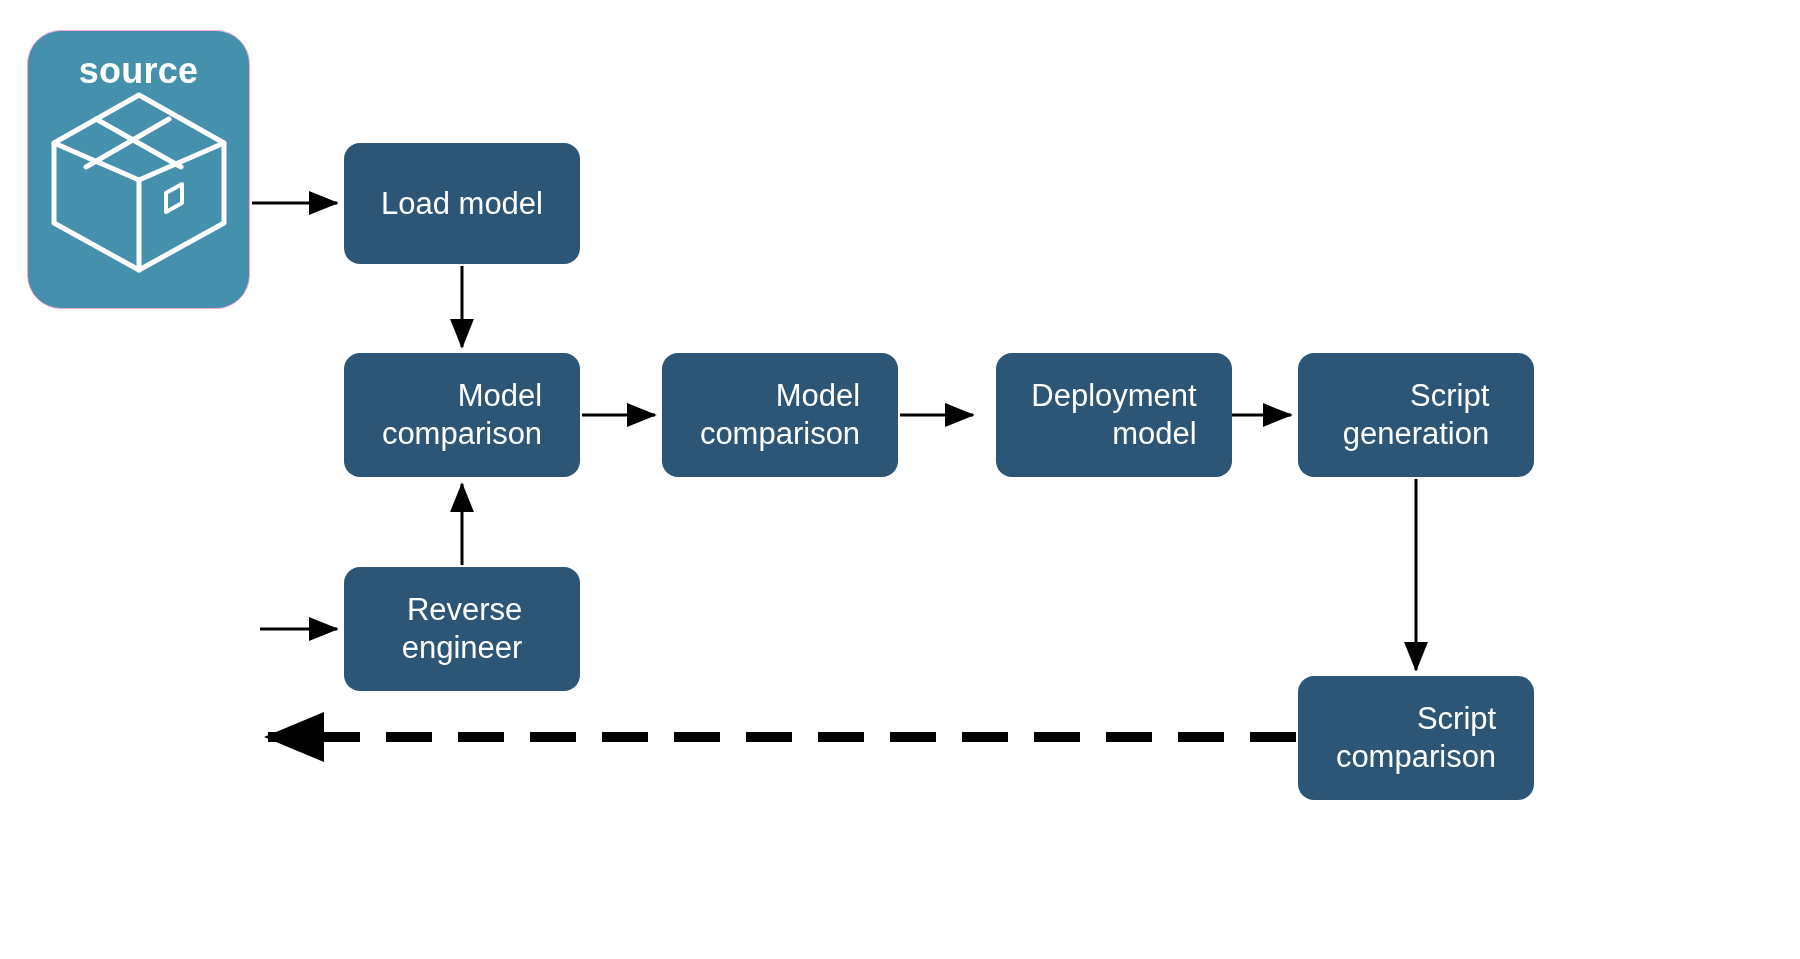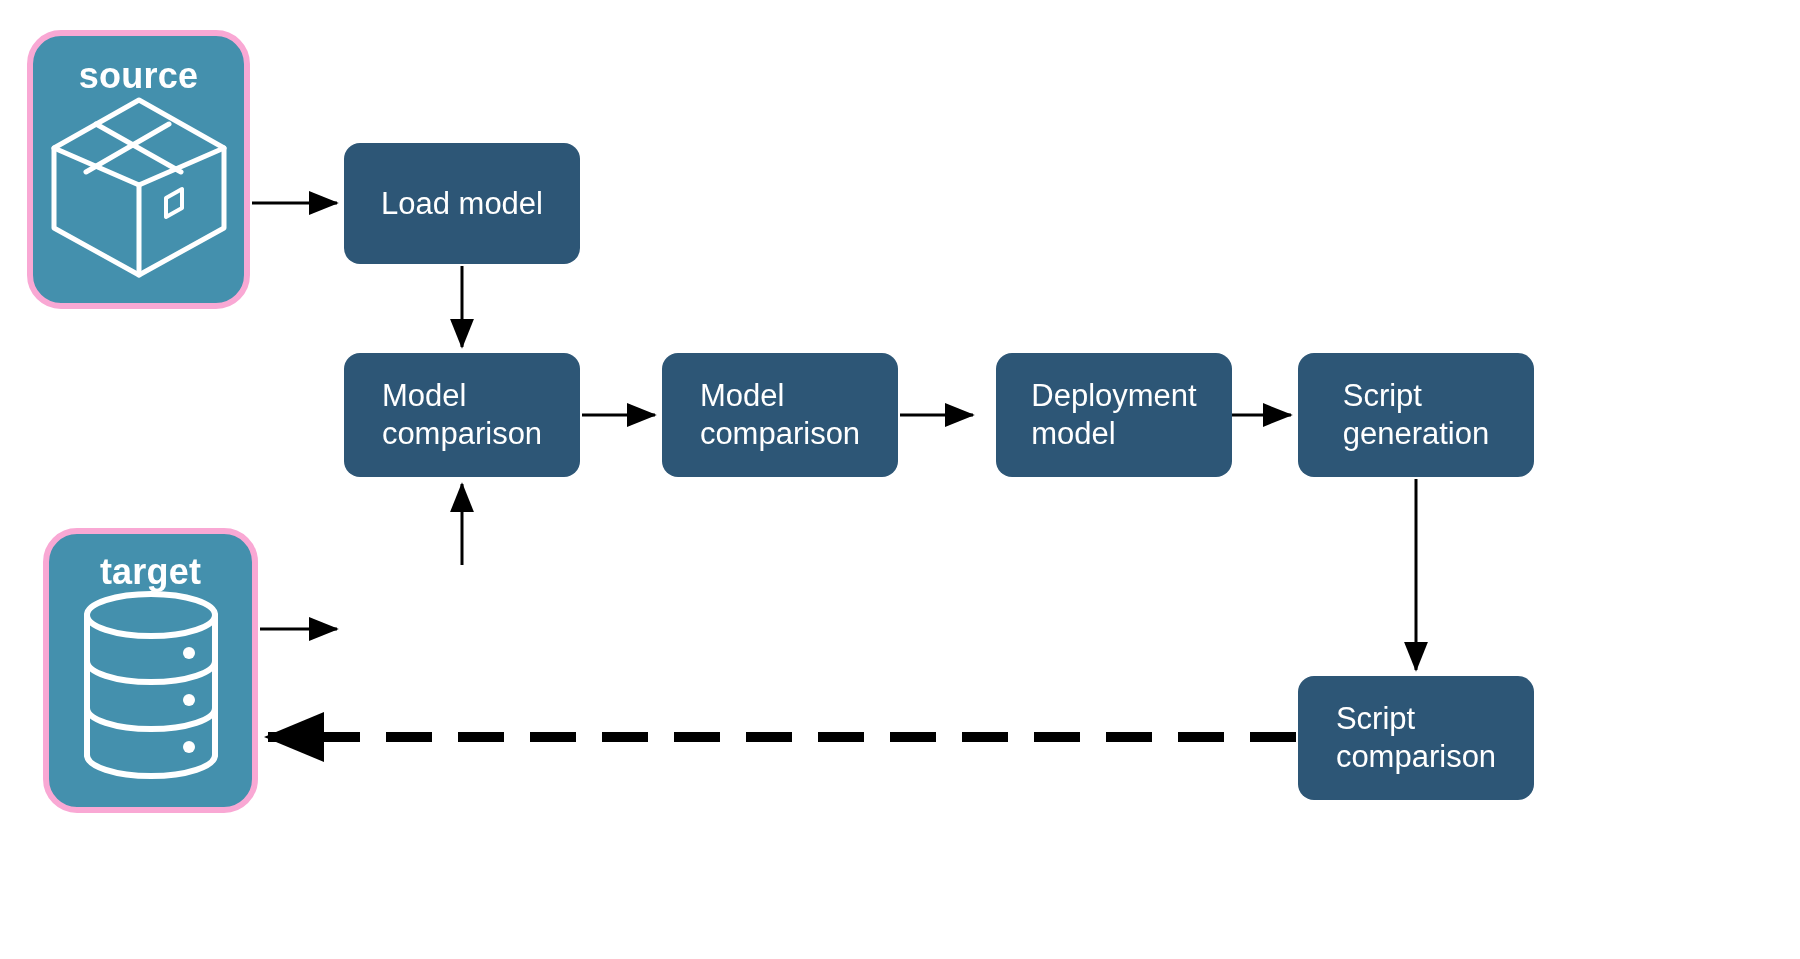--- a/index.html
+++ b/index.html
@@ -25,21 +25,21 @@
     width: 1800px;
     height: 959px;
     pointer-events: none;
   }
 
   
   .endpoint-node {
     position: absolute;
     box-sizing: border-box;
     background: #4490ad;
-    border: 6px solid #f9a8d4;
+    border: 1px solid #f9a8d4;
     border-radius: 34px;
     display: flex;
     flex-direction: column;
     align-items: center;
   }
   .endpoint-title {
     color: #ffffff;
     font-weight: bold;
     font-size: 36px;
     line-height: 1;
@@ -52,21 +52,21 @@
 
   
   .process-node {
     position: absolute;
     box-sizing: border-box;
     background: #2d5676;
     border-radius: 16px;
     display: flex;
     align-items: center;
     justify-content: center;
-    text-align: left;
+    text-align: right;
     color: #ffffff;
     font-size: 31px;
     line-height: 1.22;
     padding: 4px 10px;
   }
   .process-node .label-line {
     display: block;
   }
 </style>
 </head>
@@ -115,41 +115,20 @@
         <path d="M6 54 L91 91 L176 54"></path>
 
         <path d="M48 30 L133 78"></path>
         <path d="M38 78 L121 30"></path>
 
         <path d="M118 104 L134 95 L134 114 L118 123 Z" stroke-width="4"></path>
       </svg>
     </span>
   </div>
 
-  <div class="endpoint-node" style="left:43px; top:528px; width:215px; height:285px; padding-top:20px;">
-    <div class="endpoint-title">target</div>
-    <span class="endpoint-icon">
-      <svg width="150" height="190" viewBox="0 0 150 190" xmlns="http://www.w3.org/2000/svg" fill="none" stroke="#ffffff" stroke-width="6" stroke-linejoin="round" stroke-linecap="round">
-
-        <path d="M11 25 L11 165"></path>
-        <path d="M139 25 L139 165"></path>
-
-        <ellipse cx="75" cy="25" rx="64" ry="21"></ellipse>
-
-        <path d="M11 71 A64 21 0 0 0 139 71"></path>
-        <path d="M11 118 A64 21 0 0 0 139 118"></path>
-
-        <path d="M11 165 A64 21 0 0 0 139 165"></path>
-
-        <circle cx="113" cy="63" r="6" fill="#ffffff" stroke="none"></circle>
-        <circle cx="113" cy="110" r="6" fill="#ffffff" stroke="none"></circle>
-        <circle cx="113" cy="157" r="6" fill="#ffffff" stroke="none"></circle>
-      </svg>
-    </span>
-  </div>
 
   <div class="process-node" style="left:344px; top:143px; width:236px; height:121px;">
     <div>
       <span class="label-line">Load model</span>
     </div>
   </div>
 
   <div class="process-node" style="left:344px; top:353px; width:236px; height:124px;">
     <div>
       <span class="label-line">Model</span>
@@ -171,20 +150,26 @@
     </div>
   </div>
 
   <div class="process-node" style="left:1298px; top:353px; width:236px; height:124px;">
     <div>
       <span class="label-line">Script</span>
       <span class="label-line">generation</span>
     </div>
   </div>
 
+  <div class="process-node" style="left:344px; top:567px; width:236px; height:124px;">
+    <div>
+      <span class="label-line">Reverse</span>
+      <span class="label-line">engineer</span>
+    </div>
+  </div>
 
   <div class="process-node" style="left:1298px; top:676px; width:236px; height:124px;">
     <div>
       <span class="label-line">Script</span>
       <span class="label-line">comparison</span>
     </div>
   </div>
 
 </div>
 

